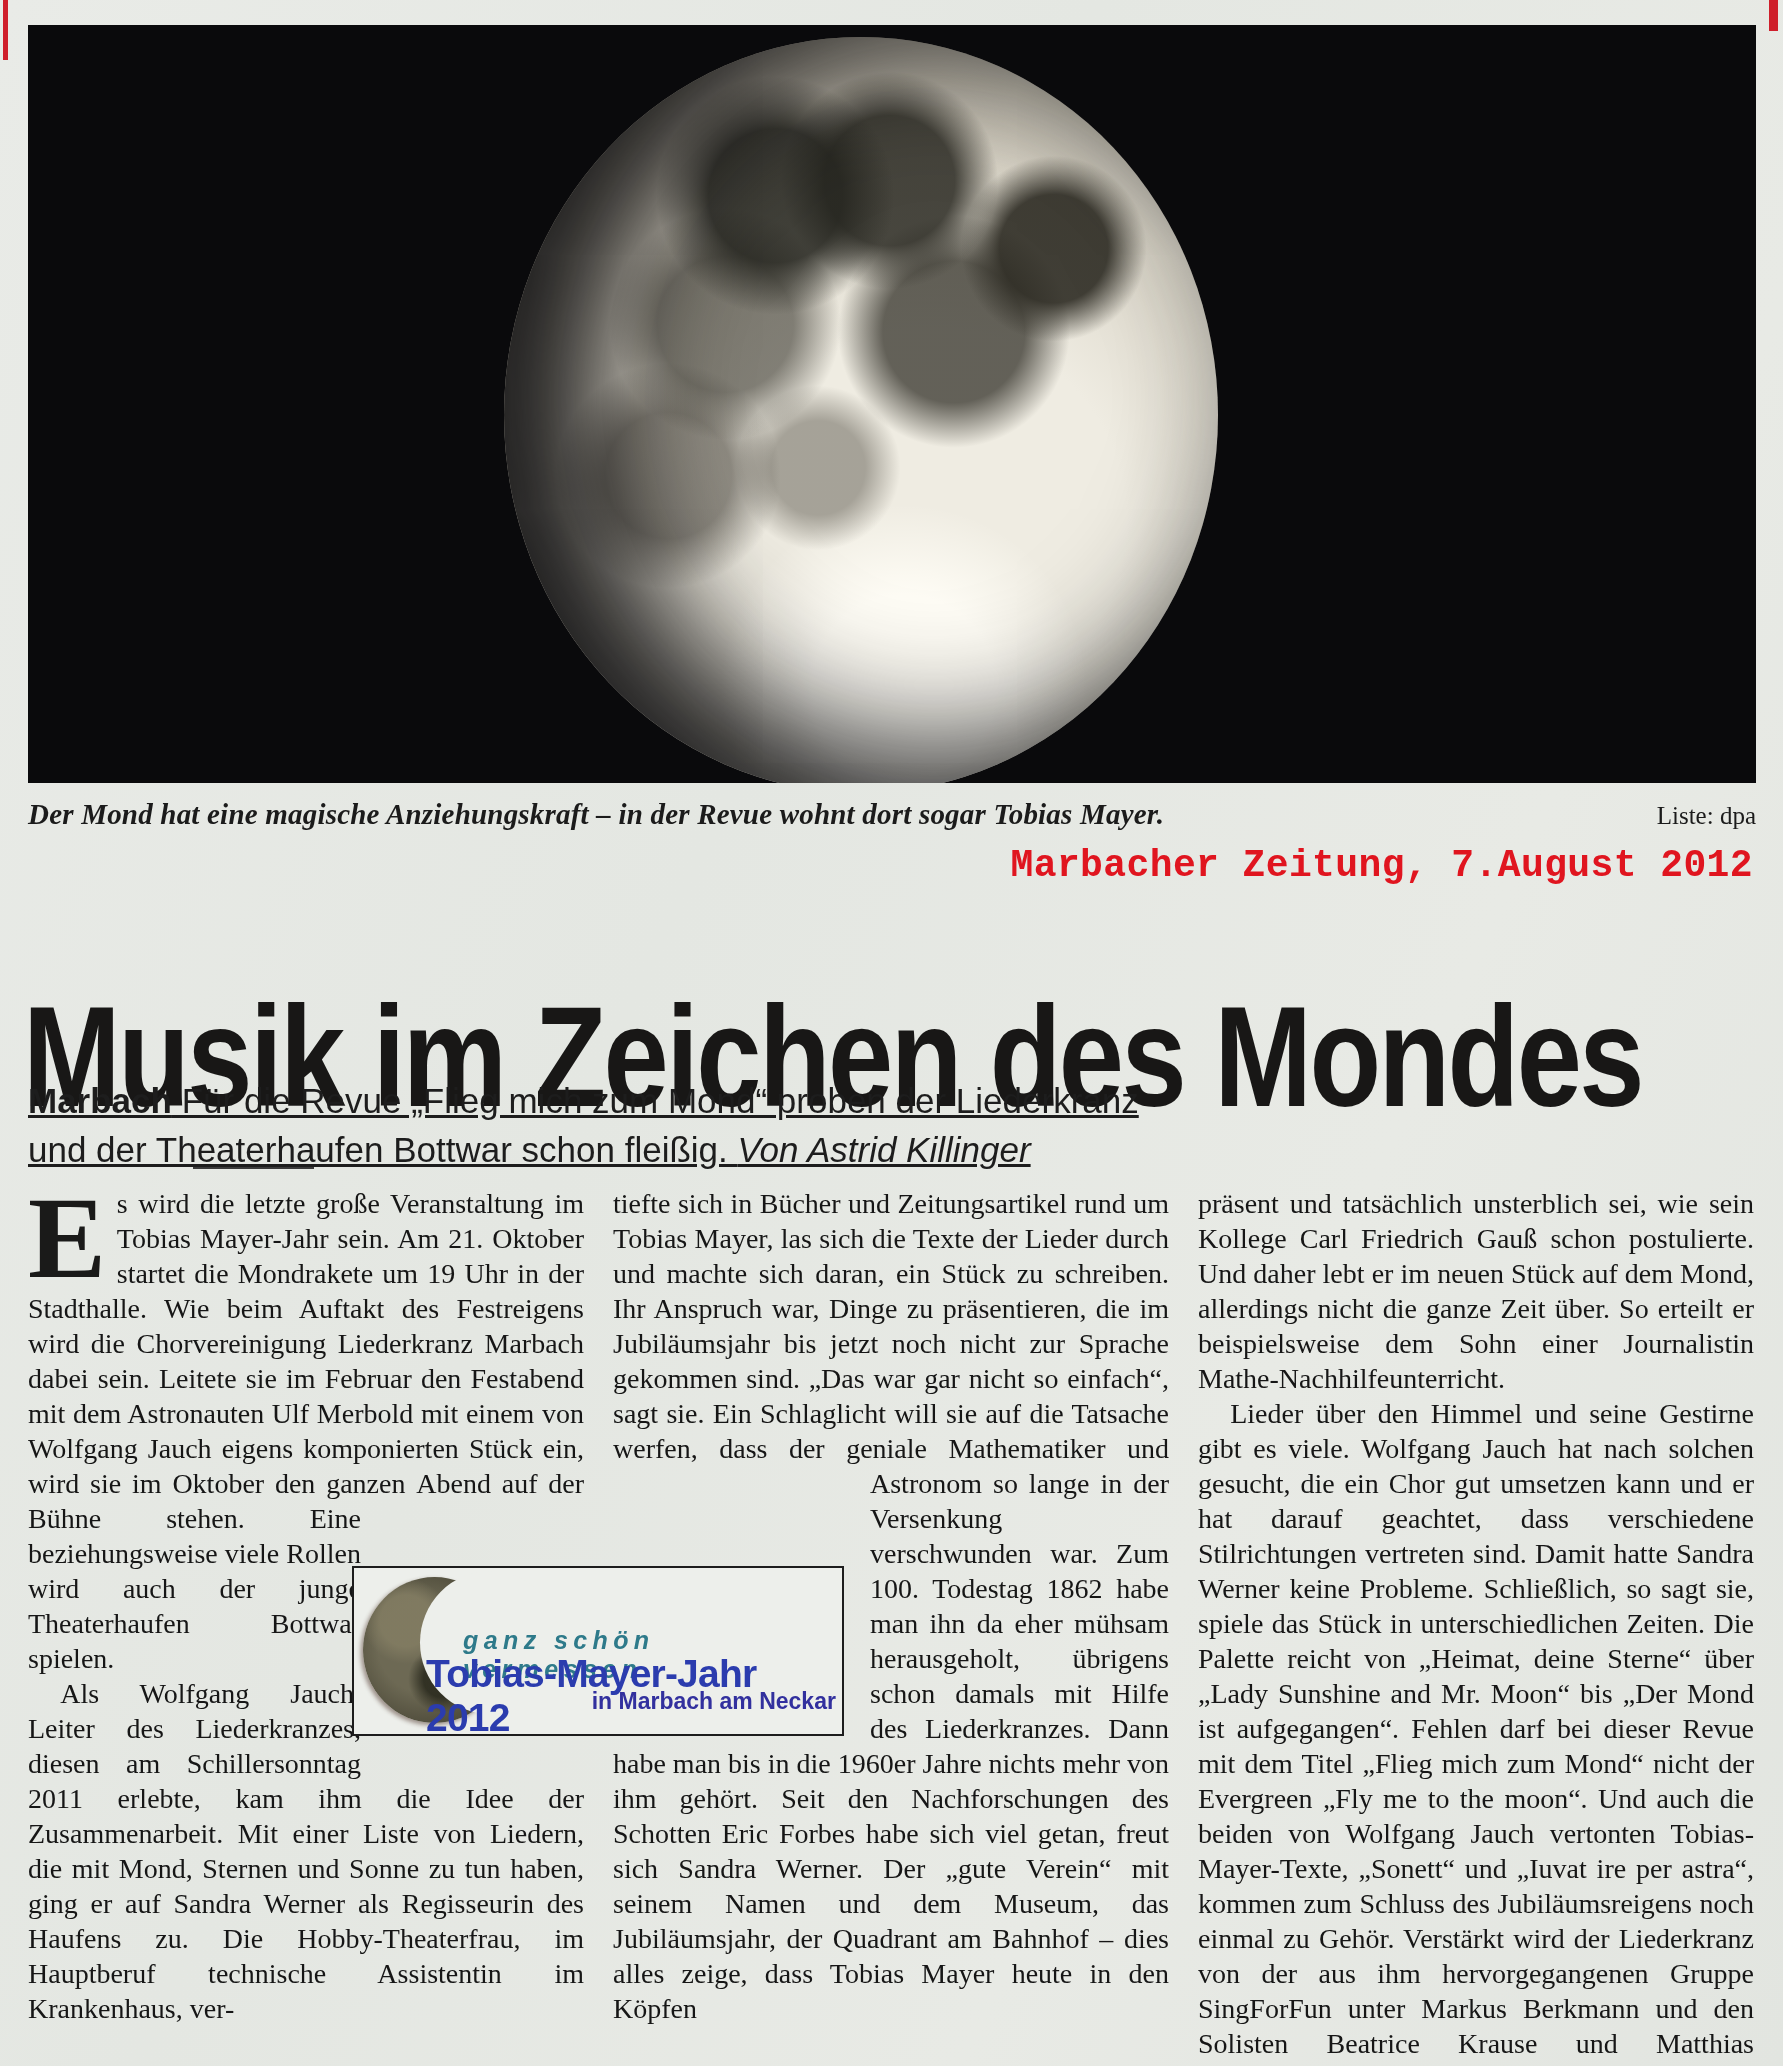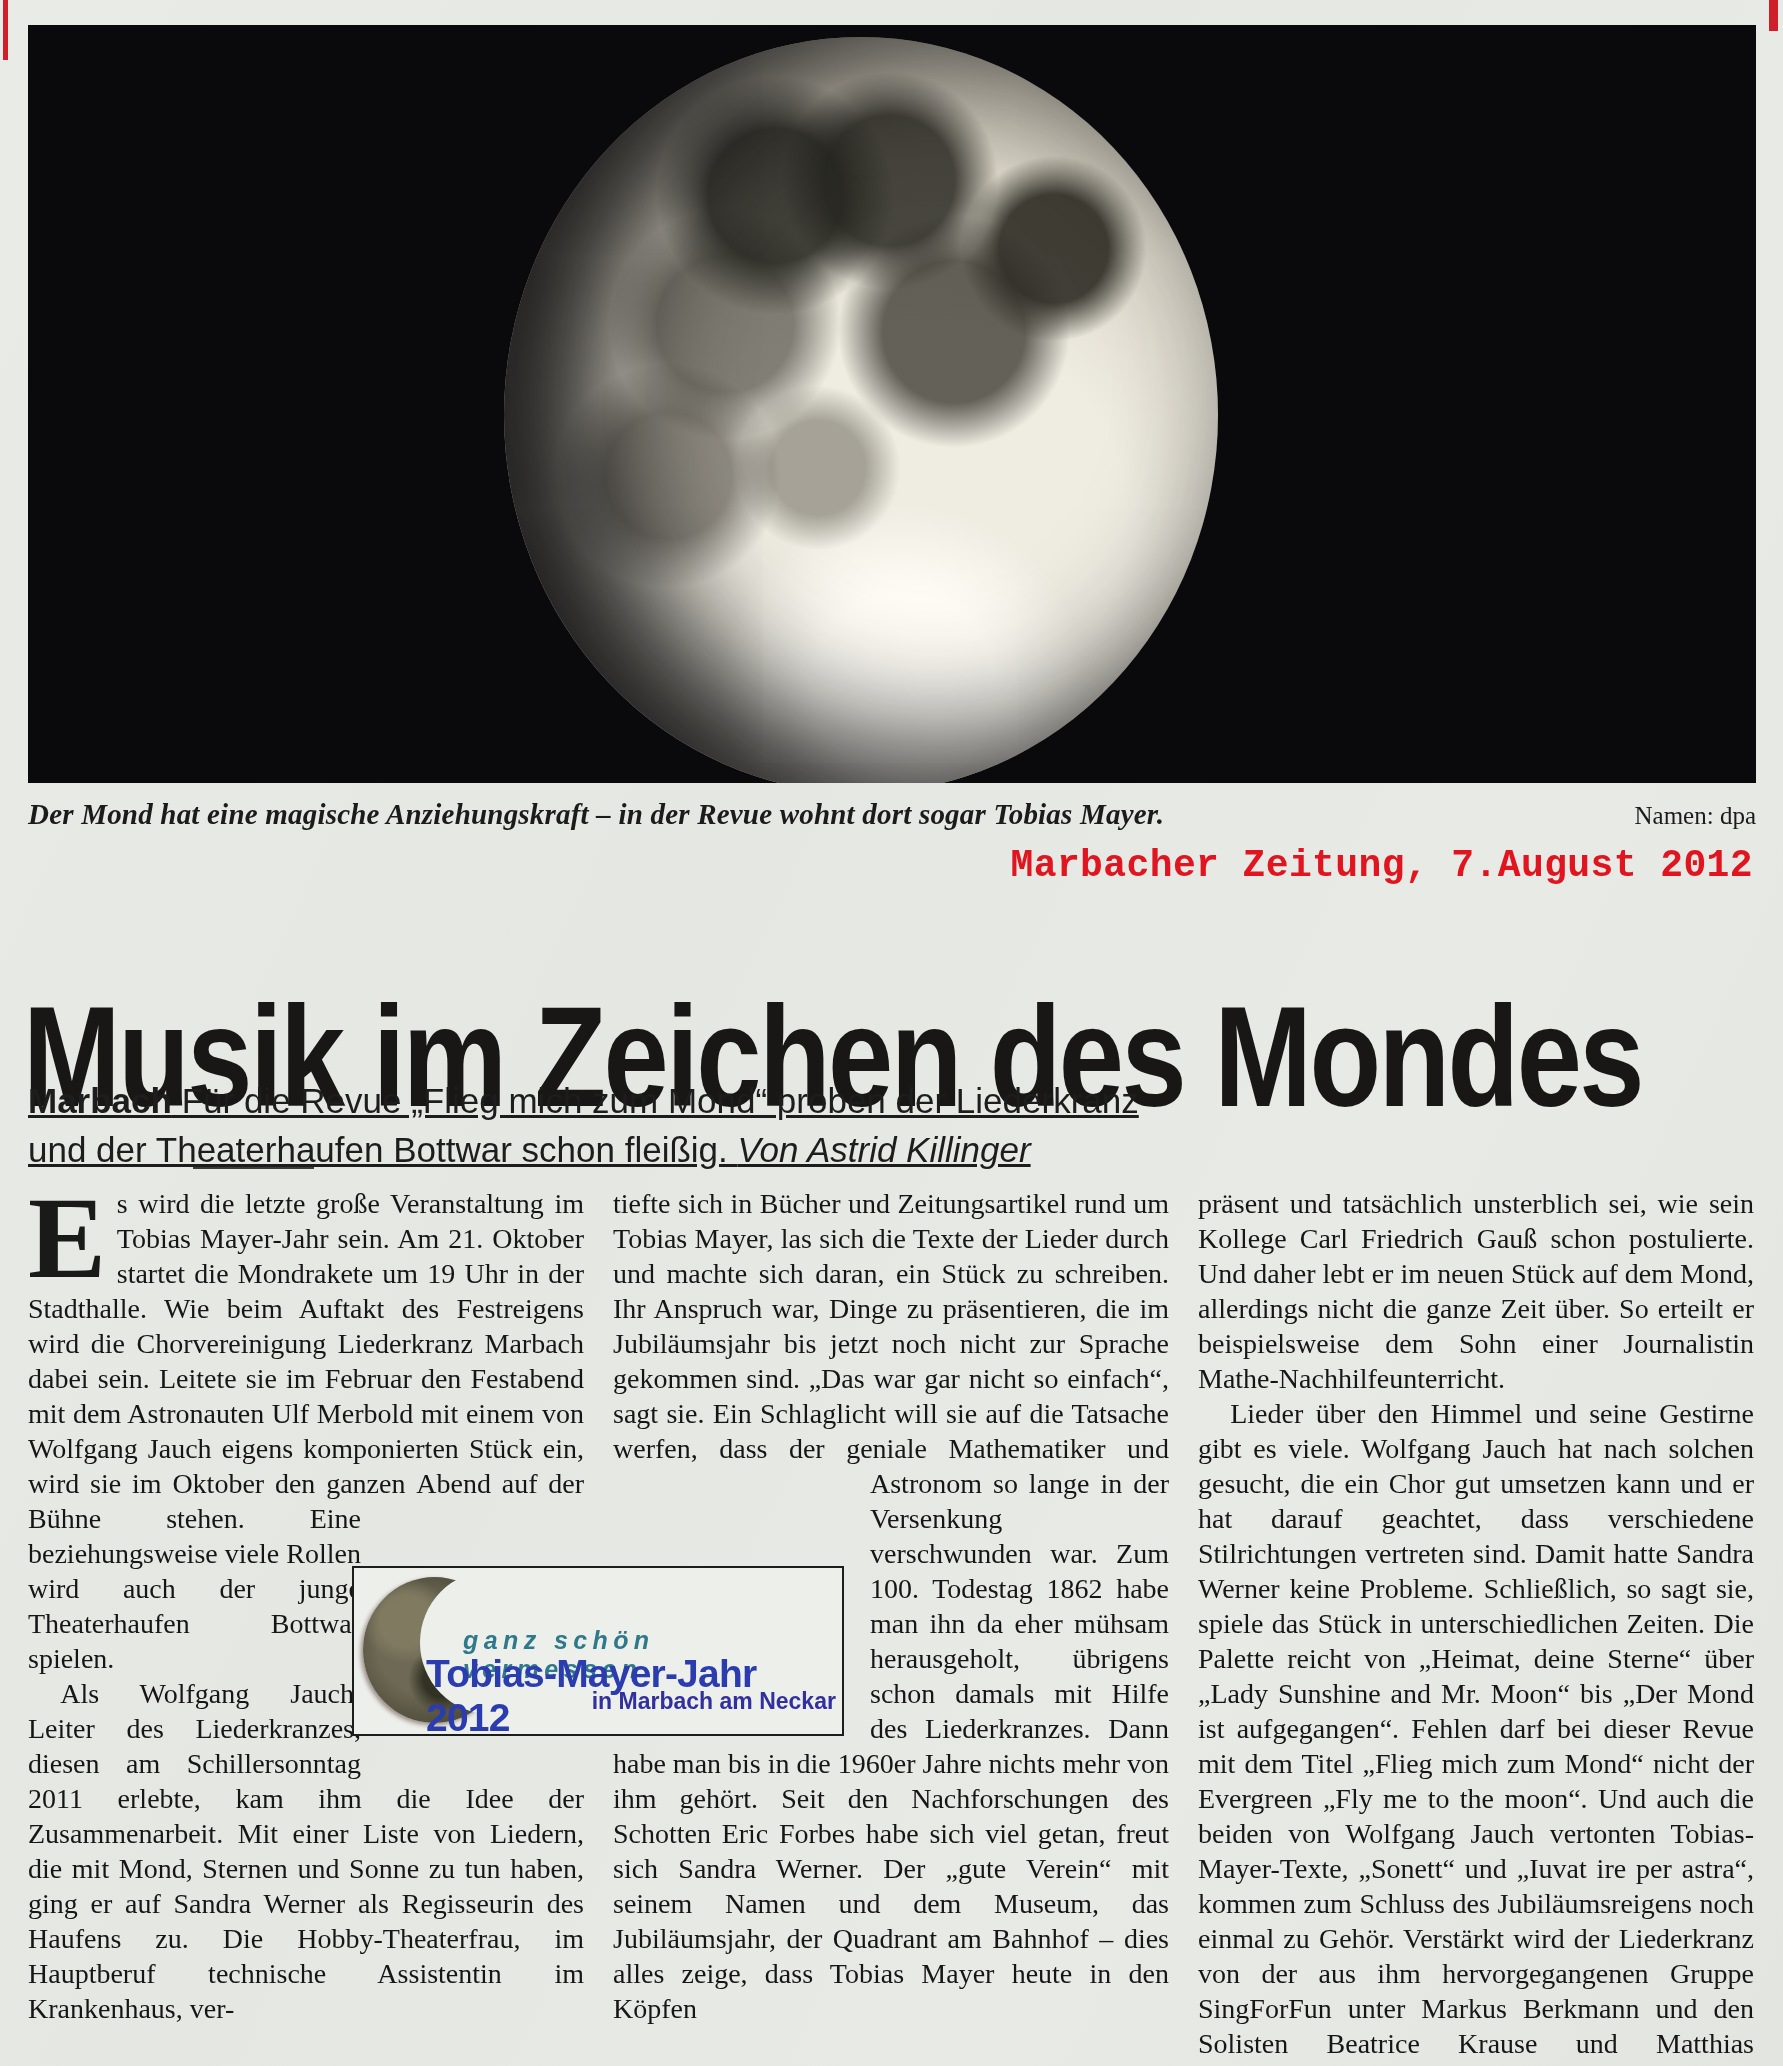--- a/index.html
+++ b/index.html
@@ -77,21 +77,21 @@
 
   <div class="edge-mark left"></div>
   <div class="edge-mark right"></div>
 
   <div class="photo">
     <div class="moon"></div>
   </div>
 
   <div class="caption-row">
     <span class="caption">Der Mond hat eine magische Anziehungskraft – in der Revue wohnt dort sogar Tobias Mayer.</span>
-    <span class="credit">Namen: dpa</span>
+    <span class="credit">Liste: dpa</span>
   </div>
 
   <div class="source-line" style="color: rgb(224, 21, 31); font-family: Liberation Mono, monospace;">Marbacher Zeitung, 7.August 2012</div>
 
   <h1 class="headline">Musik im Zeichen des Mondes</h1>
 
   <p class="lead"><span class="loc">Marbach</span><span> Für die Revue „Flieg mich zum Mond“ proben der Liederkranz und der Theaterhaufen Bottwar schon fleißig. </span><span class="byline">Von Astrid Killinger</span></p>
 
   <div class="lead-rule"></div>
 

